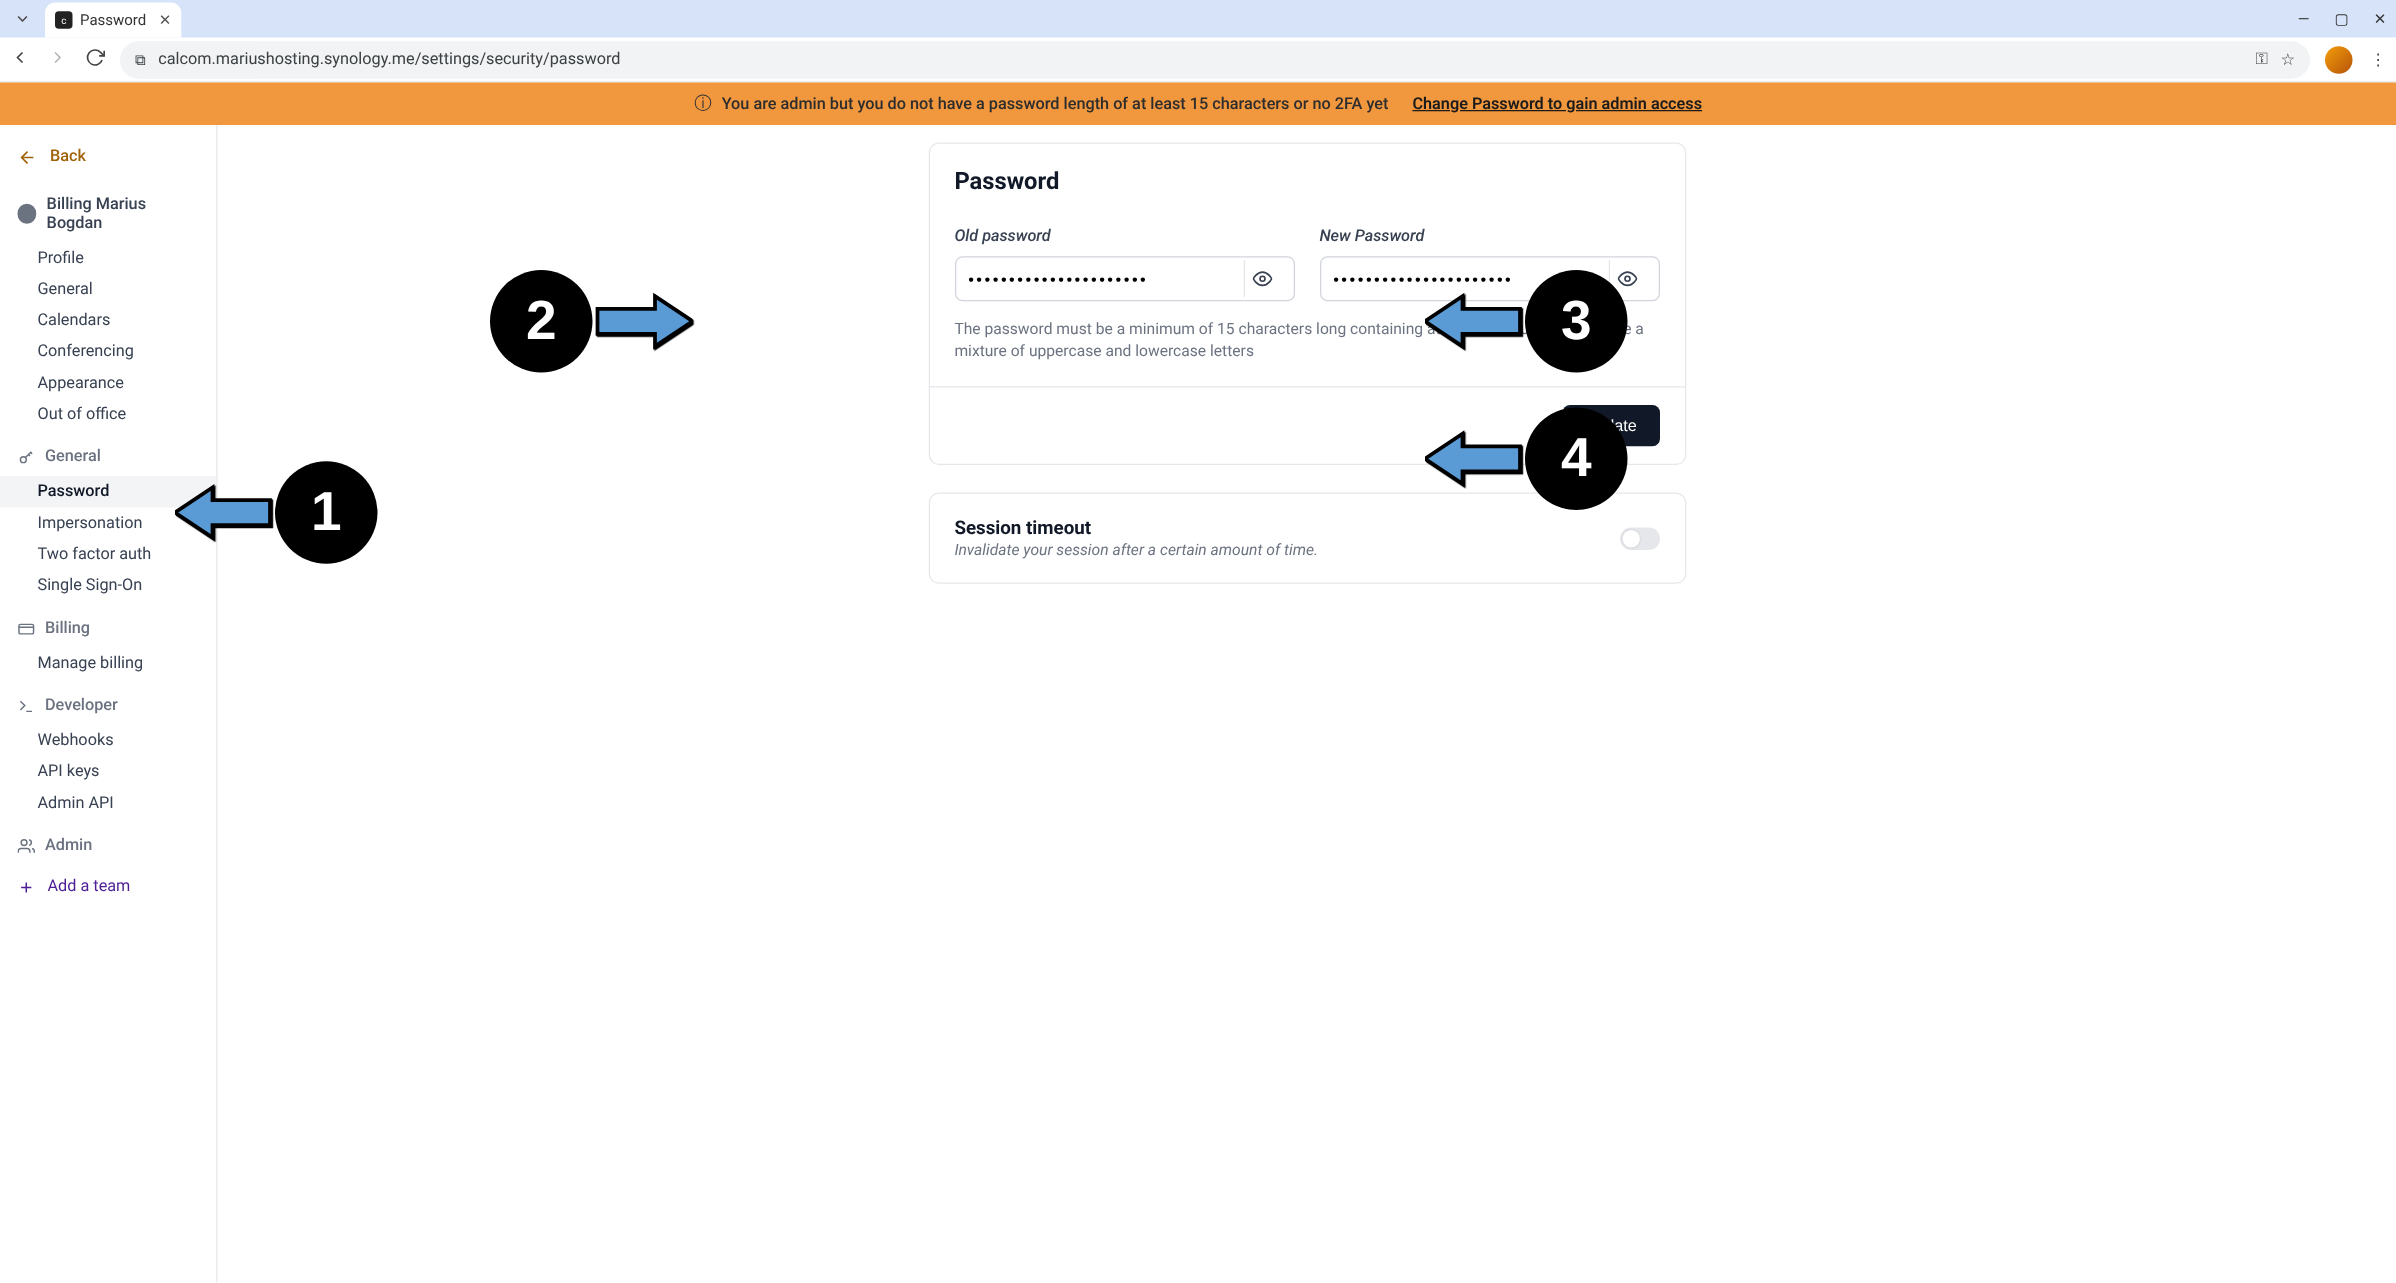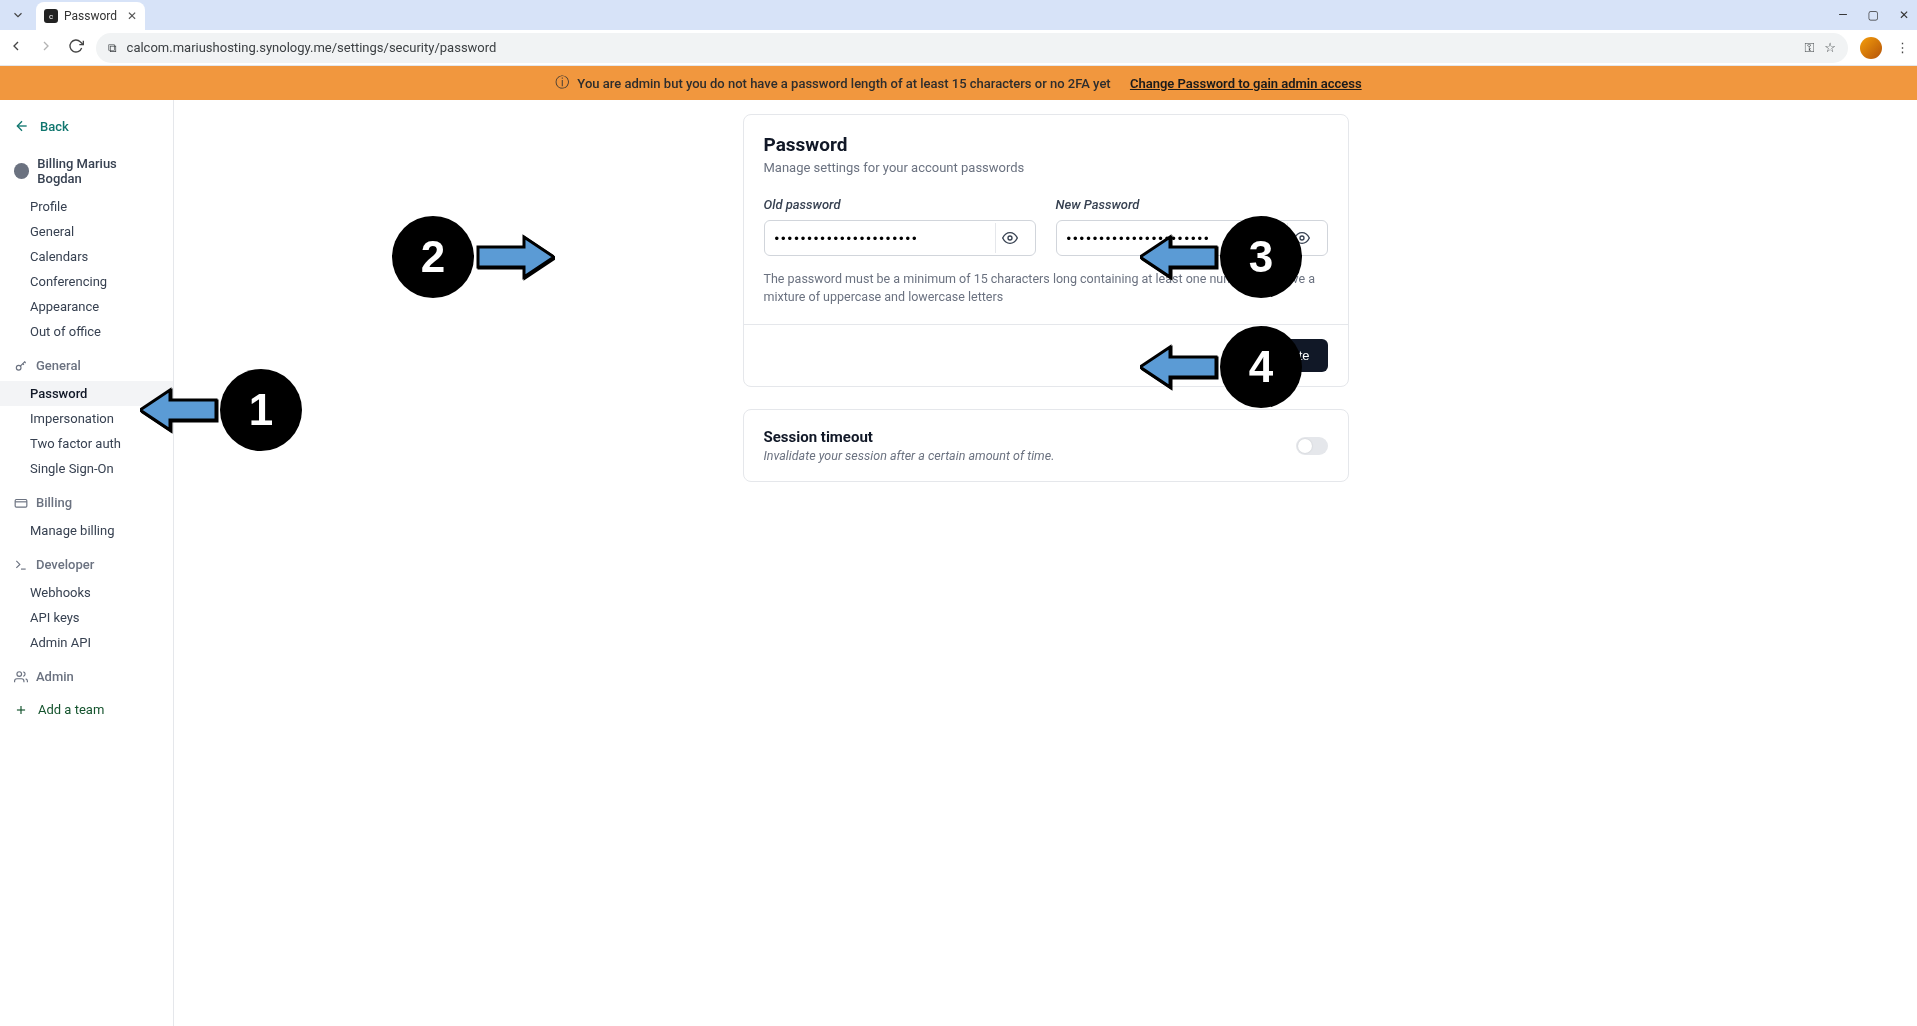--- a/index.html
+++ b/index.html
@@ -98,23 +98,23 @@
     height: calc(1026px - 30px - 36px - 34px);
   }
   .sidebar {
     width:174px;
     border-right:1px solid #e5e7eb;
     padding-top:10px;
     font-size:13px;
     overflow:hidden;
   }
   .back-row {
-    display:flex;align-items:center;gap:10px;
+    display:flex;align-items:flex-start;gap:10px;
     padding:8px 14px;
-    color:#0f766e;
+    color:#a16207;
     font-weight:500;
   }
   .back-row svg{width:16px;height:16px;}
   .user-row{
     display:flex;align-items:center;gap:8px;
     padding:14px 14px 8px 14px;
     color:#374151;
     font-size:13px;
     font-weight:500;
   }
@@ -130,21 +130,21 @@
     color:#374151;
     cursor:pointer;
   }
   .sideitem.active{
     background:#f3f4f6;
     color:#111827;
     font-weight:500;
   }
   .add-team{
     display:flex;align-items:center;gap:10px;
-    padding:10px 14px;color:#14532d;cursor:pointer;
+    padding:10px 14px;color:#4c1d95;cursor:pointer;
   }
 
   .main {
     flex:1;
     display:flex;
     flex-direction:column;
     align-items:center;
     padding-top:14px;
     position:relative;
   }
@@ -358,21 +358,20 @@
         </svg>
       <span>Add a team</span>
     </div>
   </div>
 
   <div class="main">
 
     <div class="card">
       <div class="card-header">
         <div class="card-title">Password</div>
-        <div class="card-sub">Manage settings for your account passwords</div>
       </div>
       <div class="card-body">
         <div class="form-row">
           <div class="form-group">
             <label class="form-label">Old password</label>
             <div class="input-wrap">
               <input type="password" value="••••••••••••••••••••••" style="">
               <div class="eye-btn">
                 <svg width="16" height="16" viewBox="0 0 24 24" fill="none" stroke="currentColor" stroke-width="2">
                     <path d="M1 12s4-8 11-8 11 8 11 8-4 8-11 8-11-8-11-8z"></path>

